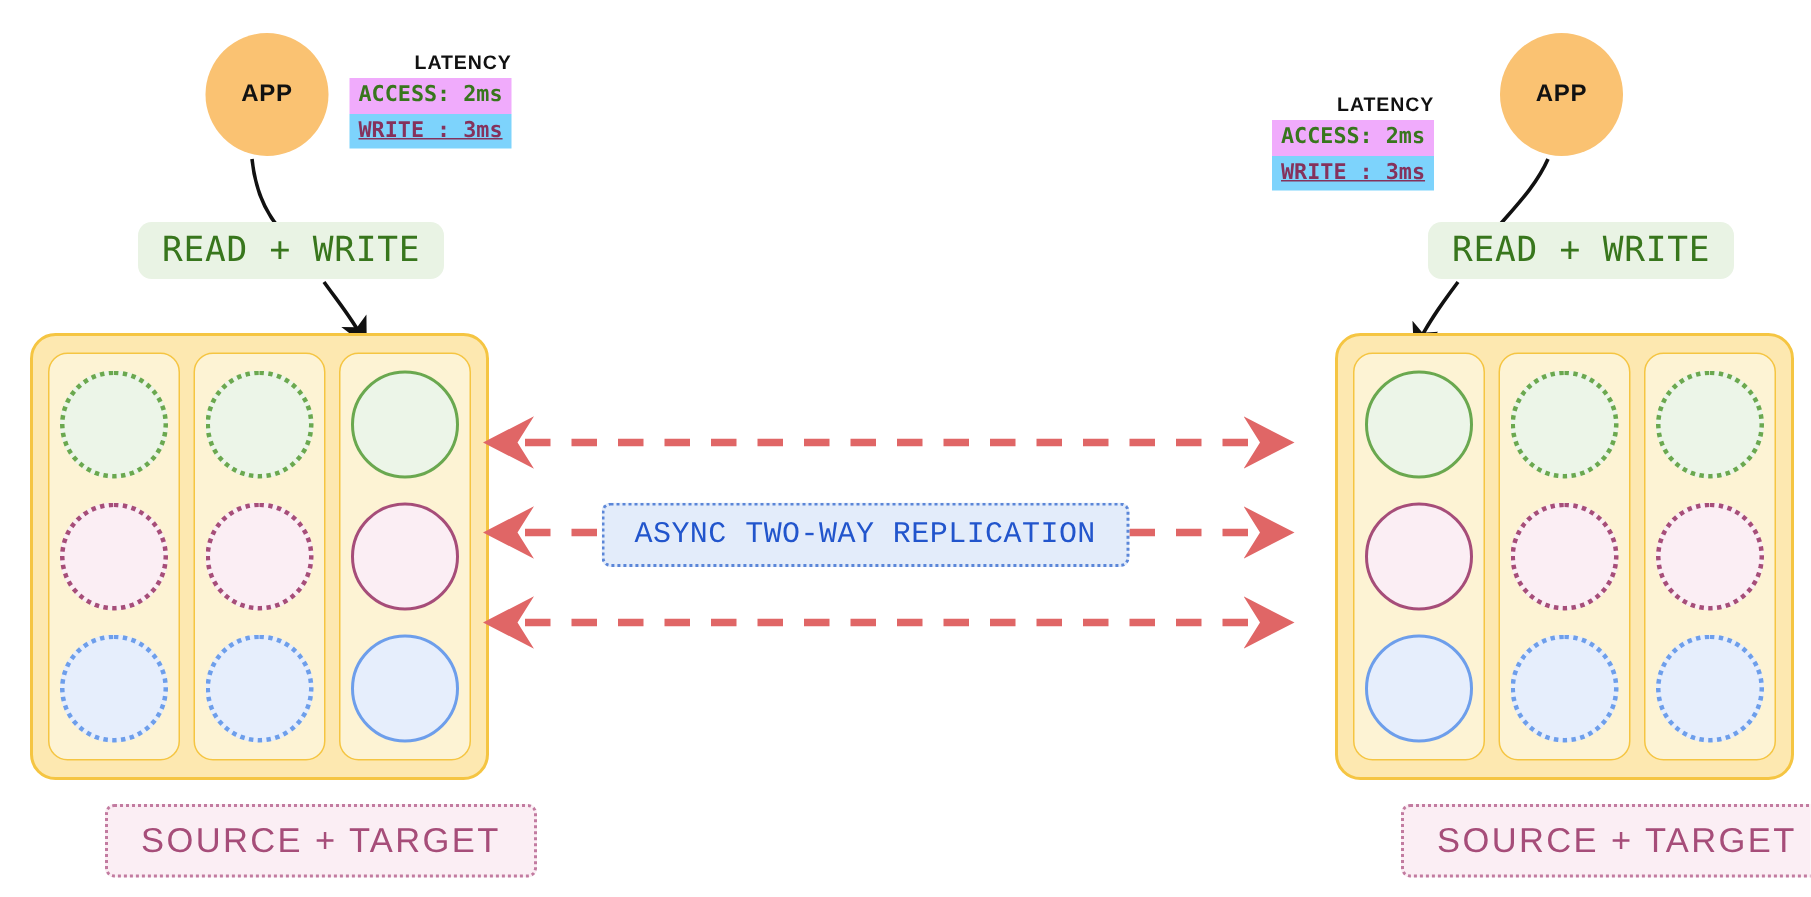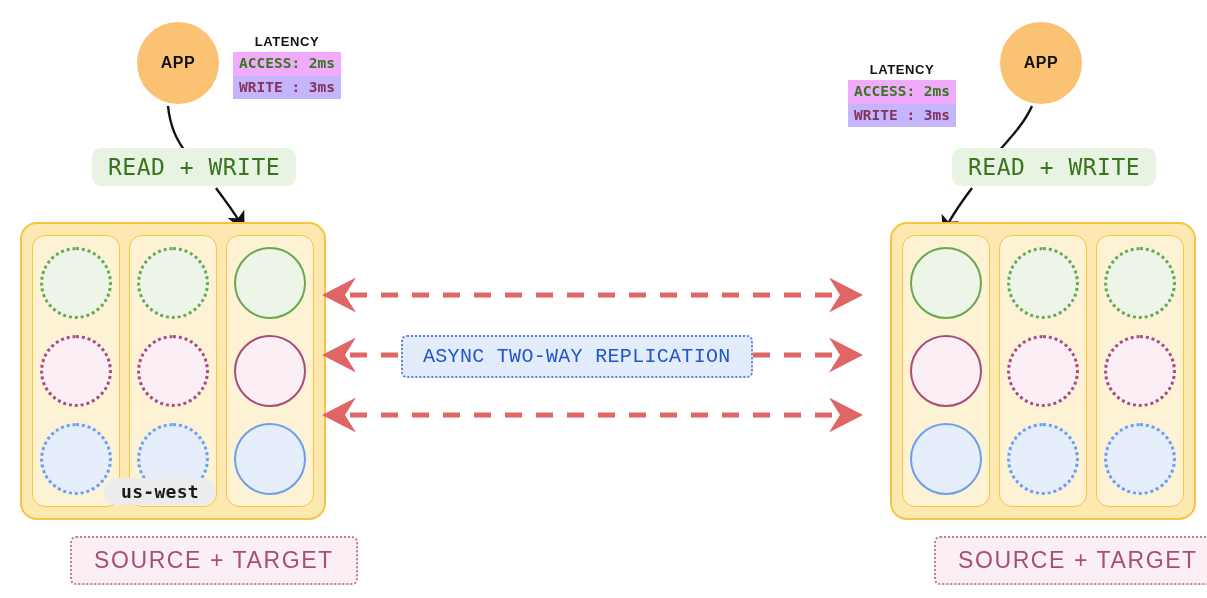--- a/index.html
+++ b/index.html
@@ -18,29 +18,29 @@
     width:82px;height:82px;border-radius:50%;
     background:#fac272;
     display:flex;align-items:center;justify-content:center;
     font-weight:bold;font-size:16px;color:#111111;
     letter-spacing:.5px;
   }
 
   
   .latency-title{
     font-size:13px;font-weight:bold;color:#111111;
-    text-align:center;letter-spacing:.6px;margin-bottom:3px;
+    text-align:right;letter-spacing:.6px;margin-bottom:3px;
   }
   .lat-row{
     font-family:"DejaVu Sans Mono", monospace;
     font-size:14.5px;font-weight:bold;
     padding:2px 6px;white-space:pre;line-height:1.35;
   }
   .lat-access{background:#f0abfc;color:#38761d;}
-  .lat-write{background:#c4b5fd;color:#85325c;}
+  .lat-write{background:#7dd3fc;color:#85325c;text-decoration:underline;}
 
   
   .rw-pill{
     background:#e9f3e4;border-radius:9px;
     font-family:"DejaVu Sans Mono", monospace;
     font-size:23px;color:#38761d;
     padding:6px 16px;white-space:nowrap;
     letter-spacing:.5px;
   }
 
@@ -152,23 +152,20 @@
       <div class="node dotted n-blue"></div>
     </div>
 
     <div class="column">
       <div class="node solid n-green"></div>
       <div class="node solid n-pink"></div>
       <div class="node solid n-blue"></div>
     </div>
   </div>
 
-  <div class="abs region-label" style="left:104px;top:478px;">
-    <span>us-west</span>
-  </div>
 
   <div class="abs st-box" style="left:58px;top:536px;">
     <span>SOURCE + TARGET</span>
   </div>
 
   <svg class="abs" style="left:336px;top:270px;" width="520" height="170">
     <defs>
       <marker id="redL" markerWidth="7" markerHeight="7" refX="5.6" refY="3.5" orient="auto" markerUnits="strokeWidth">
         <path d="M6.8,0 L0,3.5 L6.8,7 L4.6,3.5 Z" fill="#e06666"></path>
       </marker>

